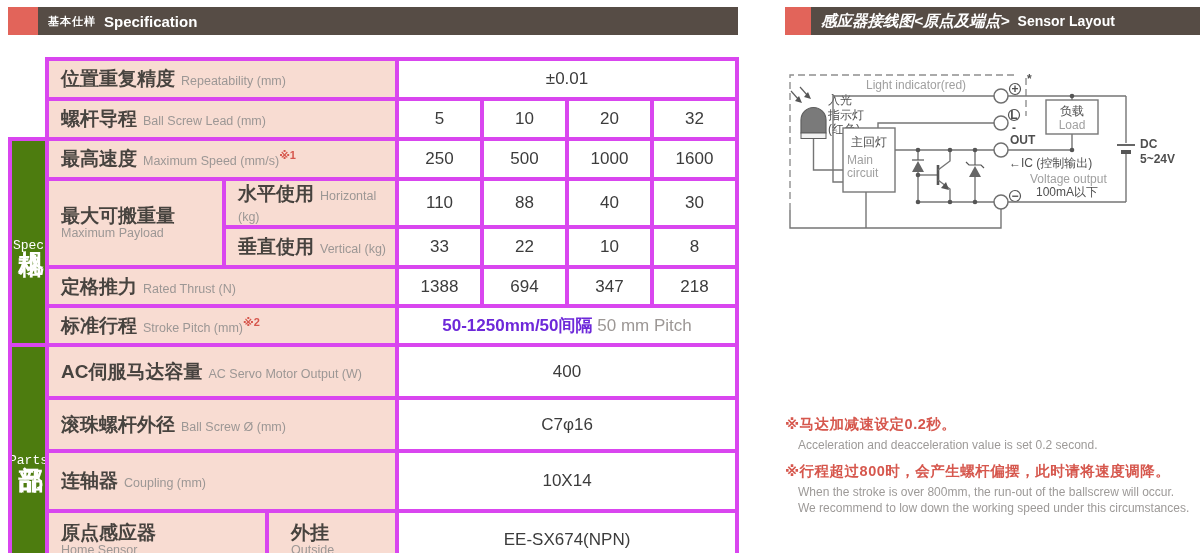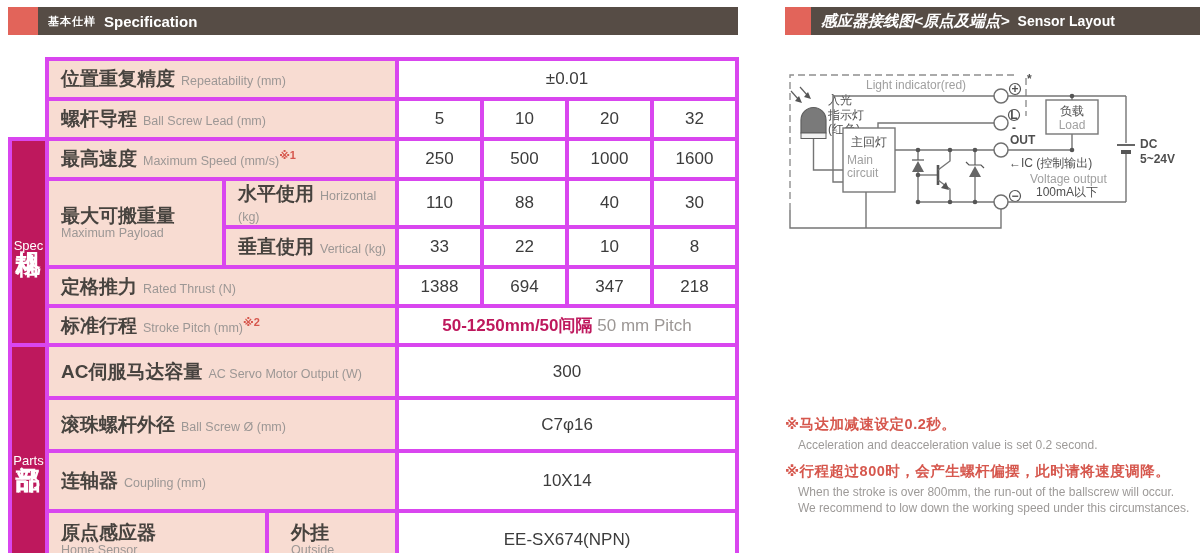--- a/index.html
+++ b/index.html
@@ -22,38 +22,38 @@
 
   
   table.spec { position:absolute; left:8px; top:57px; width:727px;
                border-collapse:collapse; table-layout:fixed; }
   .spec td { border:4px solid #d946ef; vertical-align:middle; overflow:hidden; }
   .spec td.ghost { border:none; background:transparent; }
   .spec tr.sec > td { border-top:3px solid #181210; }
   .rh40{height:40px} .rh38{height:40px} .rh39{height:39px}
   .rh53{height:53px} .rh52{height:60px} .rh58{height:58px}
 
-  td.side { background:#be185d; text-align:left; }
+  td.side { background:#4d7c0f; text-align:left;font-family:Liberation Mono, monospace; }
   .side-inner { display:flex; flex-direction:column; align-items:center; justify-content:center; gap:3px; }
   .side-zh { writing-mode:vertical-lr; text-orientation:upright; color:#fff;
              font-size:25px; font-weight:bold; line-height:1.12; letter-spacing:2px; }
   .side-en { color:#fff; font-size:13px; }
 
   td.lbl { background:#f8dcd2; padding-left:12px; }
   .lbl .zh { font-size:19px; font-weight:600; color:#47433f; }
   .lbl .en { font-size:12.5px; color:#9c9795; margin-left:6px; }
   .lbl sup.ref { color:#d6574d; font-size:11px; font-weight:bold; }
   td.lbl-stack .zh { display:block; line-height:1.15; }
   td.lbl-stack .en { display:block; margin-left:0; line-height:1.2; }
   td.lbl-mount { padding-left:22px; }
 
   td.val { background:#fff; text-align:center; font-size:17px; color:#3c3c3c; }
   .val-big { font-size:18px; }
   .val .gray { color:#9c9795;margin-top:22px; }
-  .val .dark { font-weight:600; color:#be185d; }
+  .val .dark { font-weight:600; color:#6d28d9; }
 
   
   .diagram { position:absolute; left:778px; top:62px; }
   .dwire  { stroke:#757575; stroke-width:1.4; fill:none; }
   .ddash  { stroke:#8f8f8f; stroke-width:1.4; fill:none; stroke-dasharray:7 4; }
   .dthin  { stroke:#5e5e5e; stroke-width:1.2; fill:none; }
   .dtext  { fill:#4f4f4f; font-size:12px; font-family:"Liberation Sans","DejaVu Sans",sans-serif; }
   .dgray  { fill:#a0a0a0; }
   .dbold  { font-weight:bold; }
   .dot    { fill:#555; }
@@ -175,21 +175,21 @@
       <tr class="rh53 sec">
         <td class="side" rowspan="4">
           <div class="side-inner">
             <span class="side-zh">部品</span>
             <span class="side-en">Parts</span>
           </div>
         </td>
         <td class="lbl" colspan="3">
           <span class="zh">AC伺服马达容量</span><span class="en">AC Servo Motor Output (W)</span>
         </td>
-        <td class="val" colspan="4">300</td>
+        <td class="val" colspan="4">400</td>
       </tr>
       <tr class="rh53">
         <td class="lbl" colspan="3">
           <span class="zh">滚珠螺杆外径</span><span class="en">Ball Screw Ø (mm)</span>
         </td>
         <td class="val" colspan="4">C7φ16</td>
       </tr>
       <tr class="rh52">
         <td class="lbl" colspan="3">
           <span class="zh">连轴器</span><span class="en">Coupling (mm)</span>

